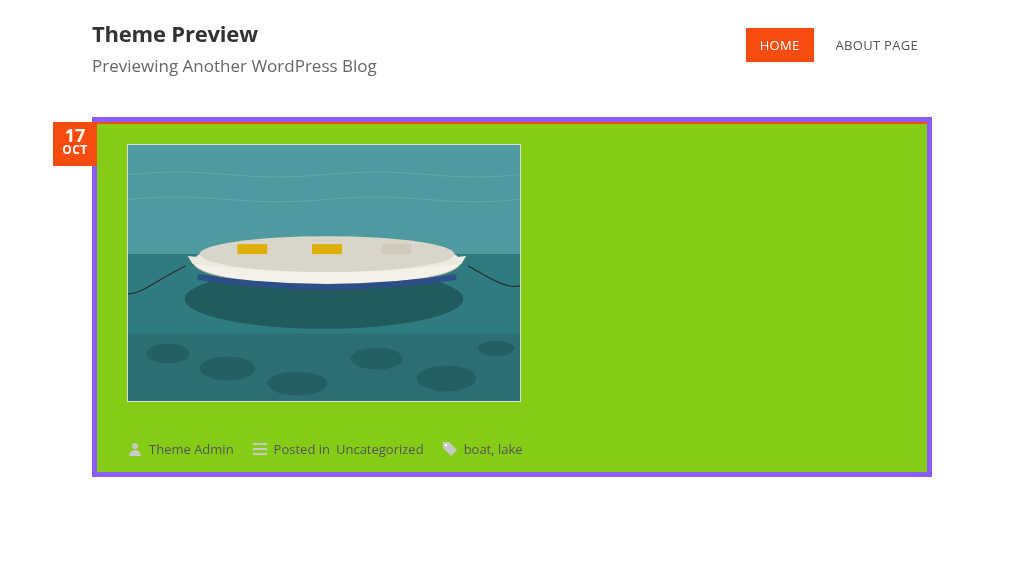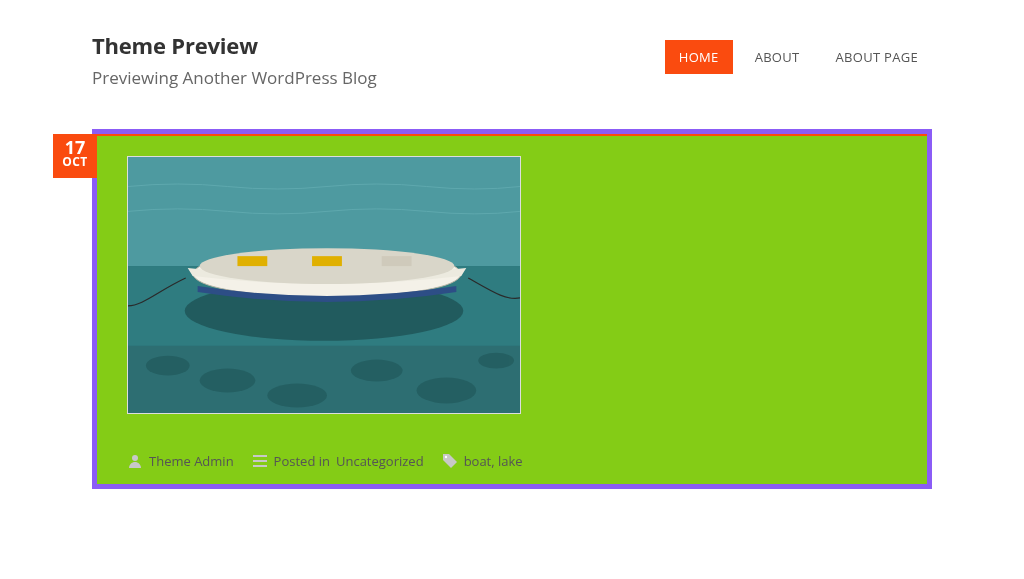--- a/index.html
+++ b/index.html
@@ -6,21 +6,21 @@
   body {
     font-family: "Open Sans", "Helvetica Neue", Arial, sans-serif;
     background: #ffffff;
     color: #444;
     width: 1024px;
     margin: 0 auto;
   }
   .container {
     width: 840px;
     margin: 0 auto;
-    padding-top: 30px;
+    padding-top: 18px;
   }
   header.site-header {
     display: flex;
     justify-content: space-between;
     align-items: flex-start;
     margin-bottom: 40px;
   }
   .branding .site-title {
     font-size: 22px;
     font-weight: 700;
@@ -132,21 +132,20 @@
 
 <div class="container">
 
   <header class="site-header">
     <div class="branding">
       <div class="site-title">Theme Preview</div>
       <div class="tagline">Previewing Another WordPress Blog</div>
     </div>
     <nav class="main-nav">
       <a class="active">HOME</a>
-      <a>ABOUT</a>
       <a>ABOUT PAGE</a>
     </nav>
   </header>
 
   <article class="post">
     <div class="date-badge">
       <span class="day">17</span>
       <span class="mon">OCT</span>
     </div>
 

